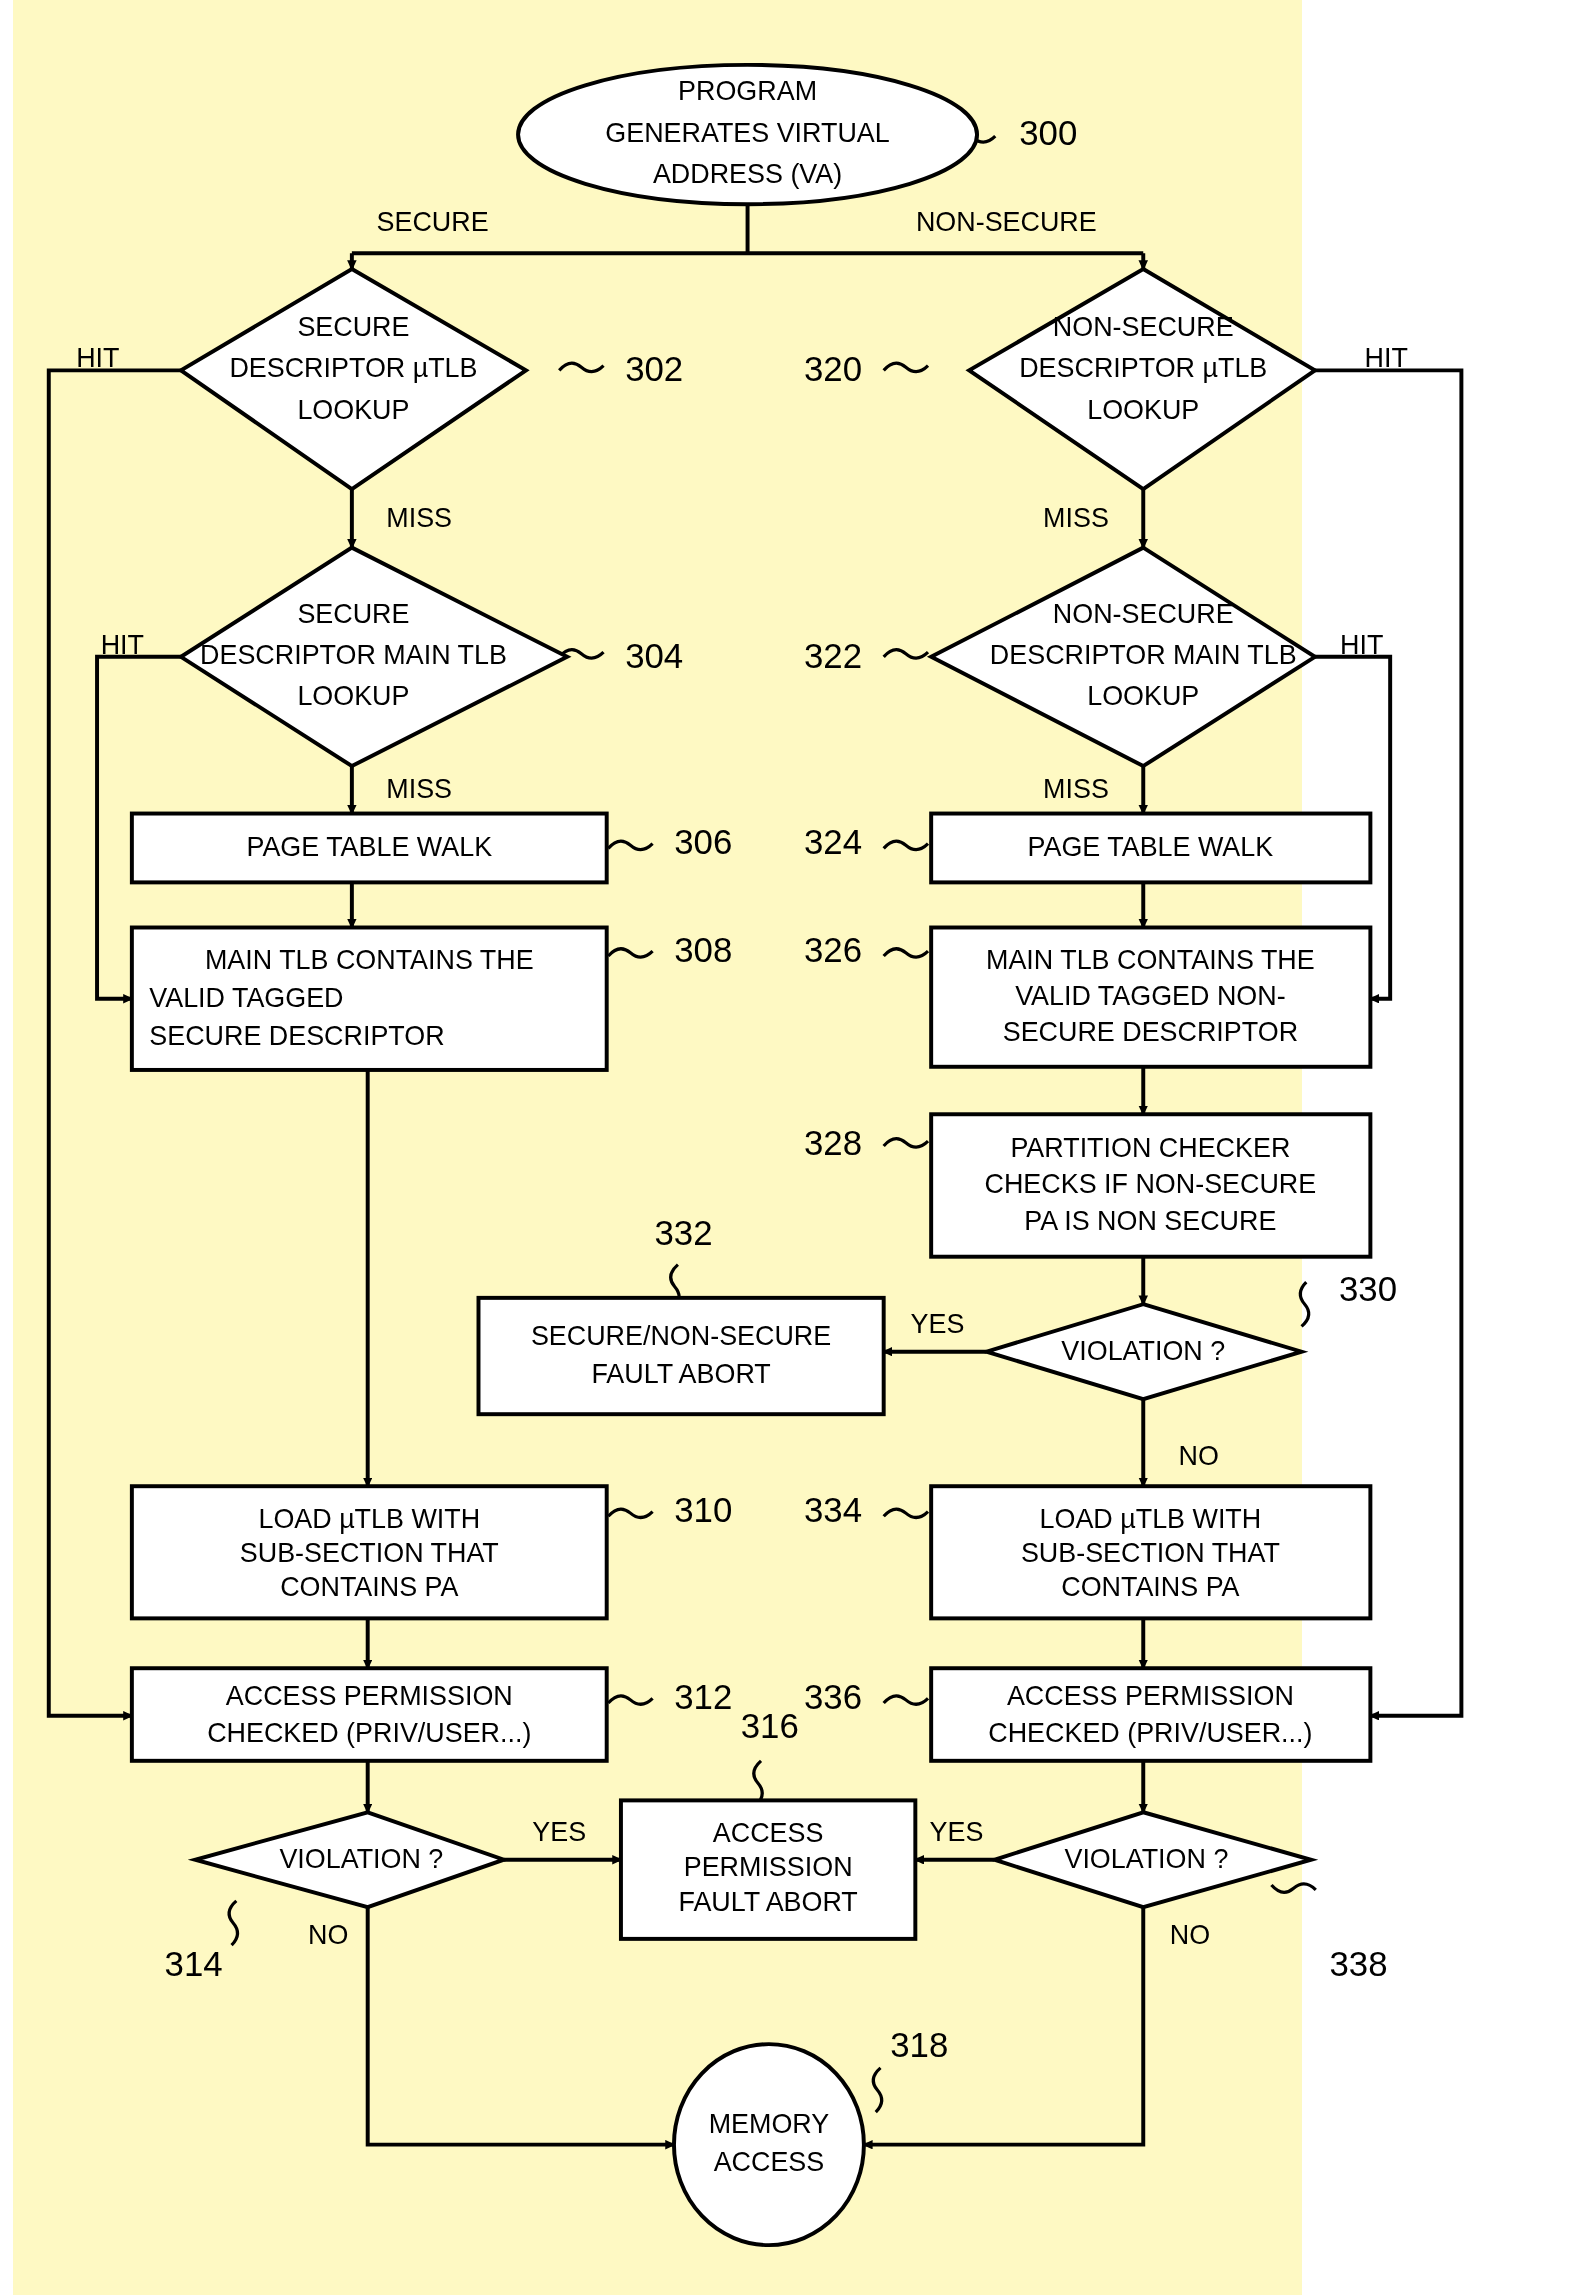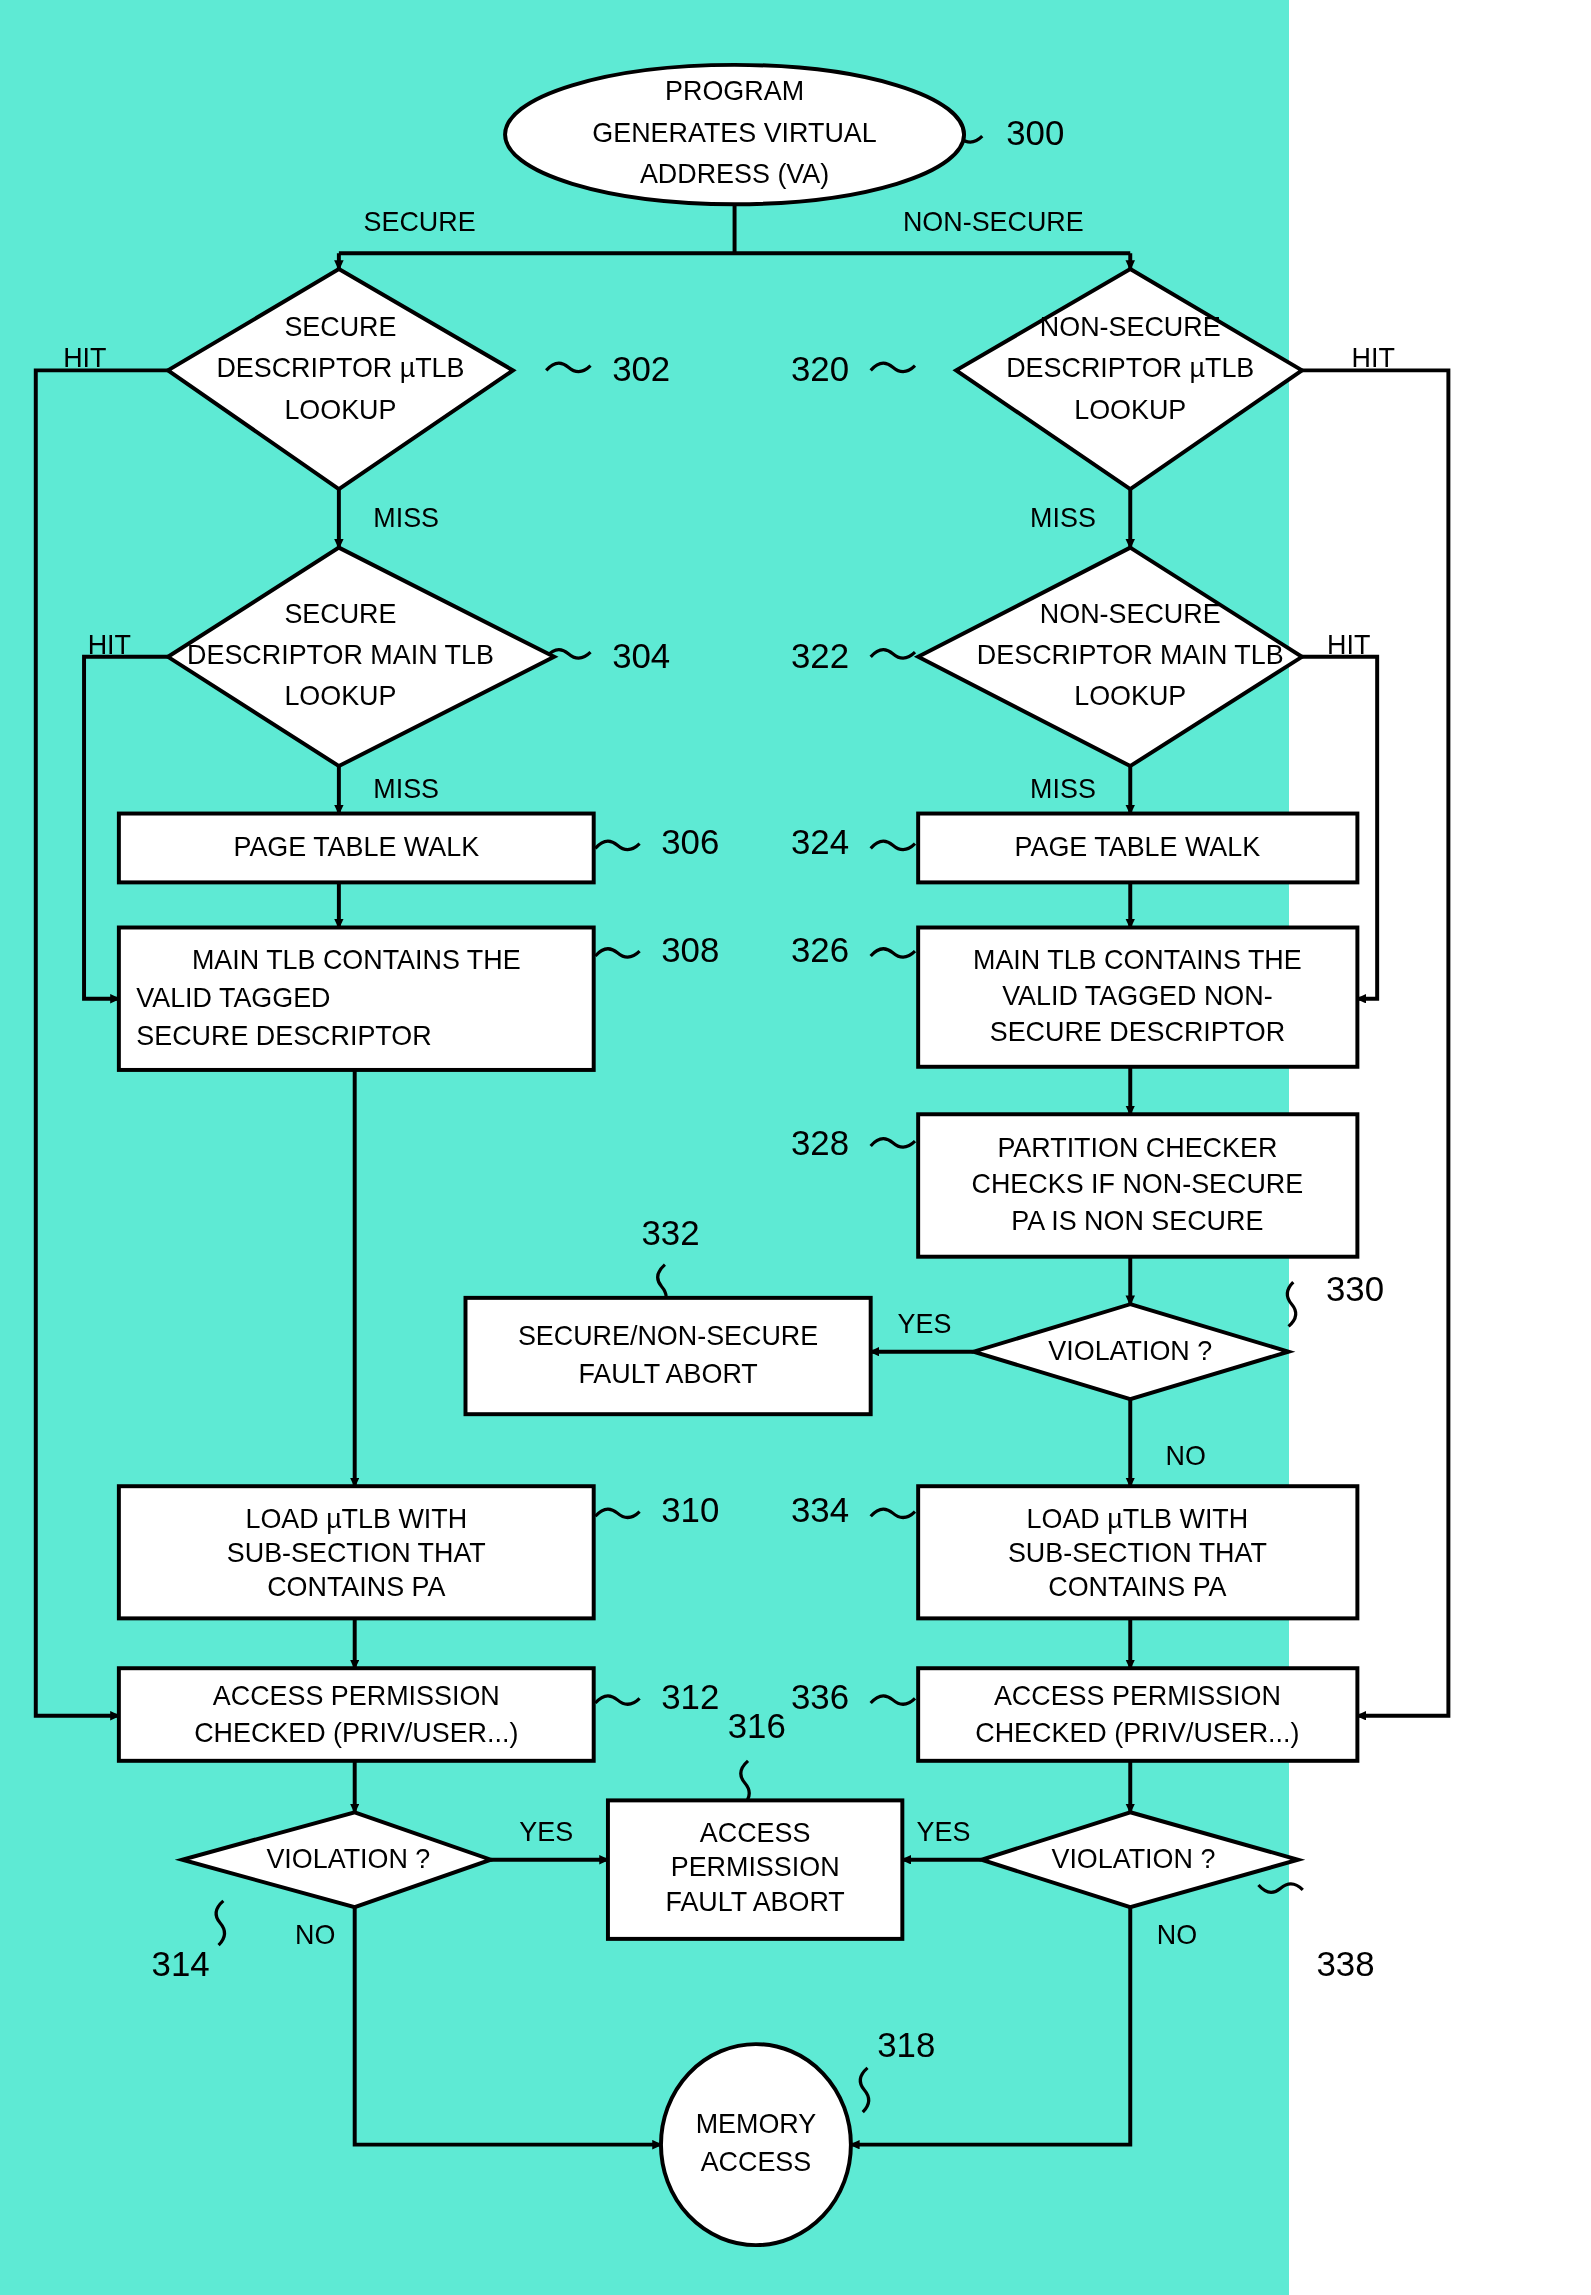--- a/index.html
+++ b/index.html
@@ -4,22 +4,23 @@
 <style>
   html, body {
     margin: 0;
     padding: 0;
     background: #ffffff;
   }
   #stage {
     position: relative;
     width: 1289px;
     height: 2295px;
-    background: #5eead4;
+    background: #fef9c3;
     font-family: "Liberation Sans", sans-serif;
+    margin-left: 13px;
   }
   svg#diagram {
     position: absolute;
     left: 0;
     top: 0;
     width: 1591px;
     height: 2295px;
   }
   .shape {
     fill: #ffffff;

